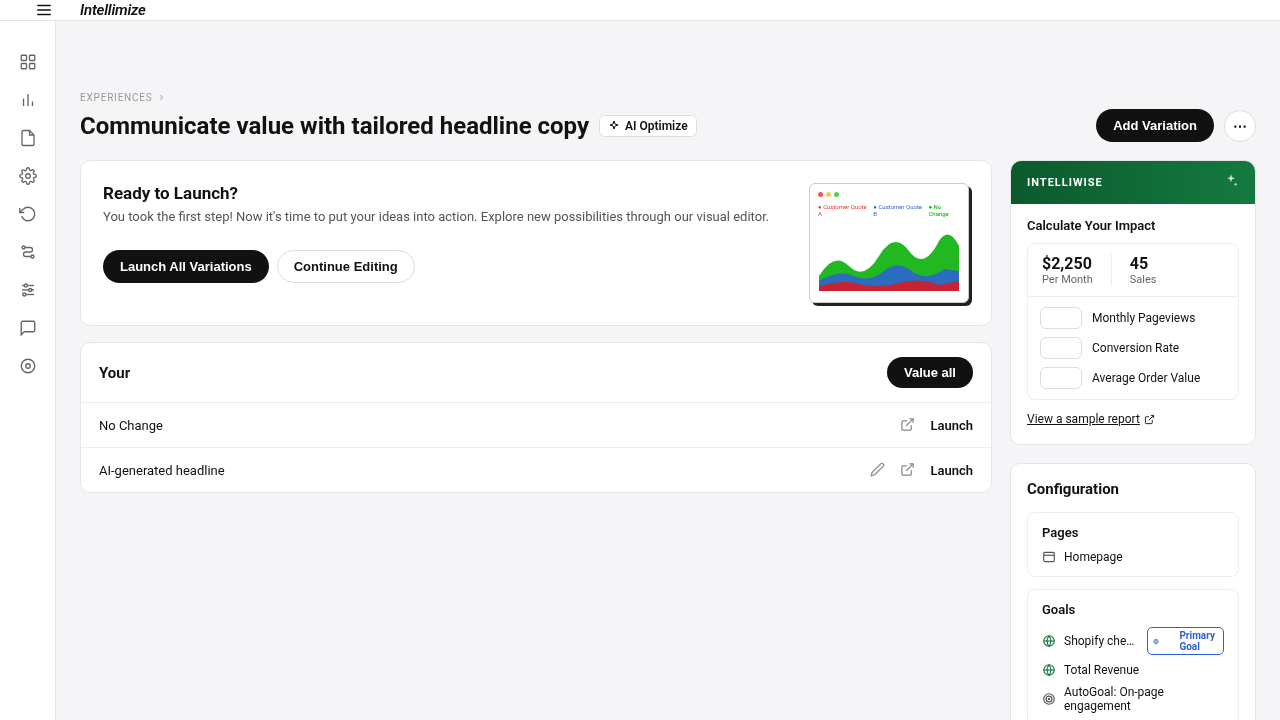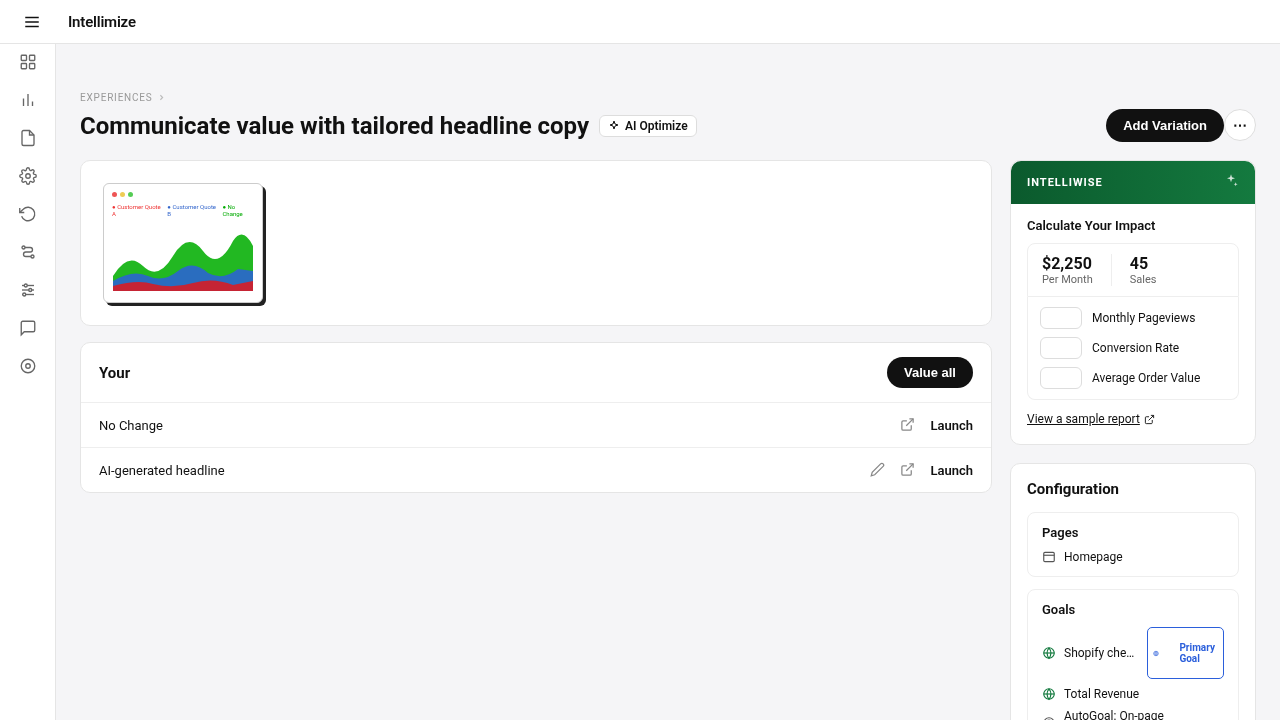--- a/index.html
+++ b/index.html
@@ -1,29 +1,29 @@
 <!DOCTYPE html>
 <html><head>
 <meta charset="utf-8">
 <style>
   * { box-sizing: border-box; margin: 0; padding: 0; }
   body { font-family: -apple-system, BlinkMacSystemFont, "Segoe UI", Roboto, sans-serif; background: #f5f5f7; color: #111; font-size: 14px; }
   .app { display: flex; height: 100vh; }
   .sidebar { width: 56px; background: #fff; border-right: 1px solid #e5e5e5; display: flex; flex-direction: column; align-items: center; padding-top: 52px; gap: 18px; flex-shrink: 0; }
   .sidebar-icon { width: 20px; height: 20px; color: #666; cursor: pointer; display:flex; align-items:center; justify-content:center; }
-  .topbar { position: fixed; top: 0; left: 0; right: 0; height: 44px; background: #fff; border-bottom: 1px solid #e5e5e5; display: flex; align-items: center; padding: 0 20px; z-index: 20; }
+  .topbar { position: fixed; top: 0; left: 0; right: 0; height: 21px; background: #fff; border-bottom: 1px solid #e5e5e5; display: flex; align-items: center; padding: 0 32px; z-index: 20; font-style: italic; }
   .menu-btn { width: 24px; height: 24px; cursor: pointer; display:flex; align-items:center; justify-content:center; margin-right: 24px; }
   .brand { font-weight: 600; font-size: 15px; letter-spacing: -0.2px; }
   .main { flex: 1; padding: 52px 24px 24px 24px; overflow-y: auto; }
   .breadcrumbs { font-size: 10px; letter-spacing: 0.8px; color: #999; text-transform: uppercase; display:flex; align-items:center; gap:4px; margin-bottom:6px;margin-top:40px;}
   .header-row { display: flex; align-items: center; justify-content: space-between; margin-bottom: 18px; }
   .header-left { display: flex; align-items: center; gap: 10px; flex-wrap: wrap; }
   .page-title { font-size: 24px; font-weight: 700; }
   .ai-badge { display: inline-flex; align-items: center; gap: 5px; font-size: 12px; font-weight: 600; border: 1px solid #ddd; border-radius: 6px; padding: 3px 8px; background: #fff; cursor:pointer;}
-  .header-right { display: flex; align-items: flex-start; }
+  .header-right { display: flex; align-items: flex-end; gap: 10px; }
   .btn { border-radius: 20px; padding: 8px 16px; font-size: 13px; font-weight: 600; cursor: pointer; border: 1px solid transparent; }
   .btn-primary { background: #111; color: #fff; }
   .btn-secondary { background: #fff; color: #111; border: 1px solid #ddd; }
   .icon-btn { width: 32px; height: 32px; border-radius: 50%; border: 1px solid #ddd; background:#fff; display:flex; align-items:center; justify-content:center; cursor:pointer; font-weight:700;}
   .content-row { display: flex; gap: 18px; align-items:flex-start; }
   .left-col { flex: 1; display:flex; flex-direction:column; gap:16px;}
   .right-col { width: 246px; flex-shrink: 0; display:flex; flex-direction:column; gap:18px;}
   .card { background: #fff; border: 1px solid #e5e5e5; border-radius: 10px; }
   .launch-card { padding: 22px; display:flex; justify-content:space-between; gap:24px; }
   .launch-title { font-size: 17px; font-weight: 700; margin-bottom: 6px; }
@@ -48,21 +48,21 @@
   .iw-input { width:32px; border:1px solid #ddd; border-radius:6px; padding:4px 20px; font-size:11px; text-align:right; }
   .iw-link { font-size:12px; text-decoration:underline; margin-top:12px; display:inline-flex; align-items:center; gap:4px; cursor:pointer;}
   .config-card { padding: 16px; }
   .config-title { font-size:15px; font-weight:700; margin-bottom:14px; }
   .config-section { border:1px solid #eee; border-radius:8px; padding:12px 14px; margin-bottom:12px; }
   .config-section-title { font-size:13px; font-weight:600; margin-bottom:10px; }
   .config-item { display:flex; align-items:center; gap:8px; font-size:12px; margin-bottom:8px; }
   .config-item:last-child { margin-bottom:0; }
   .globe-icon { width:14px; height:14px; color:#147a3f; flex-shrink:0;}
   .page-icons { width:14px; height:14px; color:#555; flex-shrink:0;}
-  .primary-goal-badge { font-size:10px; font-weight:700; border:1px solid #2b5fdb; color:#2b5fdb; border-radius:5px; padding:14px 5px; display:inline-flex; align-items:center; gap:20px; margin-left:auto;}
+  .primary-goal-badge { font-size:10px; font-weight:700; border:1px solid #2b5fdb; color:#2b5fdb; border-radius:5px; padding:2px 5px; display:inline-flex; align-items:center; gap:20px; margin-left:auto;}
   .truncate { white-space:nowrap; overflow:hidden; text-overflow:ellipsis; max-width:92px; }
   .chart-frame { border:1px solid #ccc; border-radius:6px; box-shadow:3px 3px 0 #222; background:#fff; padding:8px; }
   .chart-dots { display:flex; gap:3px; margin-bottom:6px;}
   .chart-dots span { width:5px; height:5px; border-radius:50%; }
   .chart-legend { font-size:6px; display:flex; justify-content:center; gap:6px; margin-bottom:4px; color:#444;}
   .chart-legend span::before { content:"● "; }
 </style>
 </head>
 <body>
 
@@ -163,20 +163,28 @@
       <div class="header-right">
         <button class="btn btn-primary">Add Variation</button>
         <div class="icon-btn">⋯</div>
       </div>
     </div>
 
     <div class="content-row">
       <div class="left-col">
 
         <div class="card launch-card">
+          <div style="flex:1">
+            <div class="launch-title">Ready to Launch?</div>
+            <div class="launch-sub">You took the first step! Now it's time to put your ideas into action. Explore new possibilities through our visual editor.</div>
+            <div class="launch-actions">
+              <button class="btn btn-primary">Launch All Variations</button>
+              <button class="btn btn-secondary">Continue Editing</button>
+            </div>
+          </div>
           <div class="chart-preview">
             <div class="chart-frame">
               <div class="chart-dots">
                   <span style="background:#e55"></span>
                   <span style="background:#ec5"></span>
                   <span style="background:#5c5"></span>
                 </div>
               <div class="chart-legend">
                 <span style="color:#e33">Customer Quote A</span>
                 <span style="color:#36c">Customer Quote B</span>

